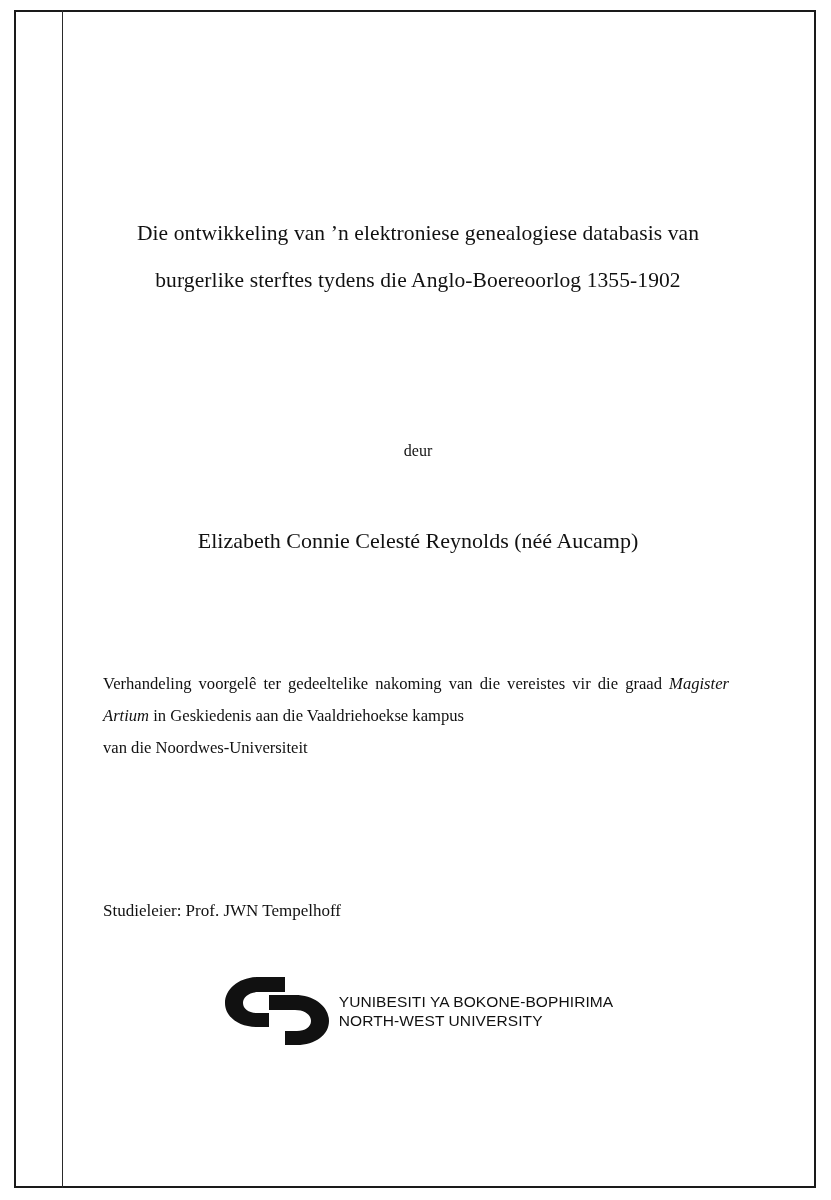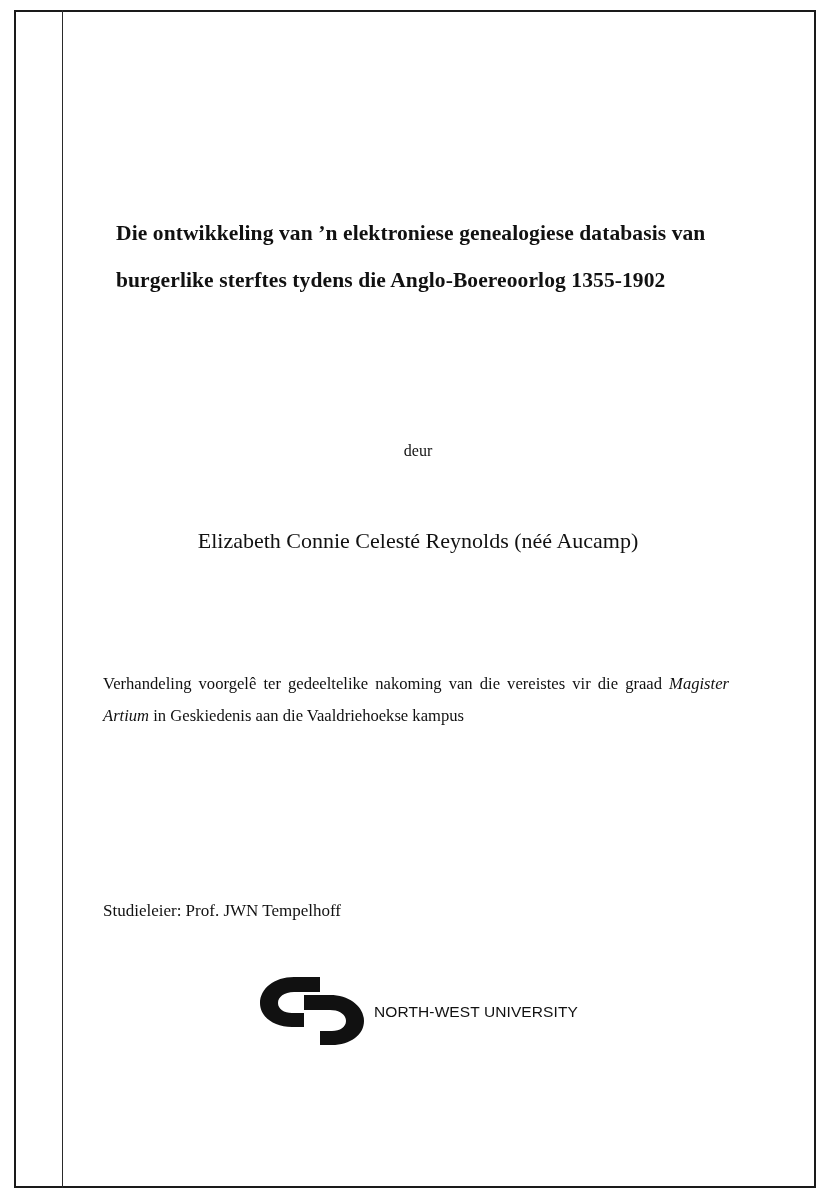--- a/index.html
+++ b/index.html
@@ -43,24 +43,23 @@
     position: absolute;
     left: 100px;
     top: 10px;
     width: 636px;
     height: 1178px;
   }
 
   .title-block {
     position: absolute;
     top: 200px;
-    left: 16px;
+    left: 0;
     width: 636px;
-    text-align: left;
-    font-weight: bold;
+    text-align: center;
   }
   .title-line {
     font-size: 21.5px;
     line-height: 47px;
     letter-spacing: 0.1px;
     white-space: nowrap;
   }
 
   .by-word {
     position: absolute;
@@ -159,34 +158,36 @@
       <div class="title-line">burgerlike sterftes tydens die Anglo-Boereoorlog 1355-1902</div>
     </div>
 
     <div class="by-word">deur</div>
 
     <div class="author">Elizabeth Connie Celesté Reynolds (néé Aucamp)</div>
 
     <div class="submission">
       <span>Verhandeling voorgelê ter gedeeltelike nakoming van die vereistes vir die</span>
       <span>graad </span><em>Magister Artium</em><span> in Geskiedenis aan die Vaaldriehoekse kampus</span>
+      <div class="l3">van die Noordwes-Universiteit</div>
     </div>
 
     <div class="supervisor">
       <div>Studieleier: Prof. JWN Tempelhoff</div>
     </div>
 
     <div class="logo-block">
       <div class="logo-mark">
         <svg width="108" height="72" viewBox="0 0 108 72" xmlns="http://www.w3.org/2000/svg" aria-hidden="true">
           <g fill="#111111">
             <path d="M36 2 C16 2 2 14 2 28 C2 42 16 52 34 52 L46 52 L46 38 L34 38 C26 38 20 34 20 28 C20 22 26 17 36 17 L62 17 L62 2 Z"></path>
             <path d="M72 20 C92 20 106 32 106 46 C106 60 92 70 74 70 L62 70 L62 56 L74 56 C82 56 88 52 88 46 C88 40 82 35 72 35 L46 35 L46 20 Z"></path>
           </g>
         </svg>
       </div>
       <div class="logo-text">
+        <div>YUNIBESITI YA BOKONE-BOPHIRIMA</div>
         <div>NORTH-WEST UNIVERSITY</div>
       </div>
     </div>
 
   </div>
 </div>
 
 </body></html>

